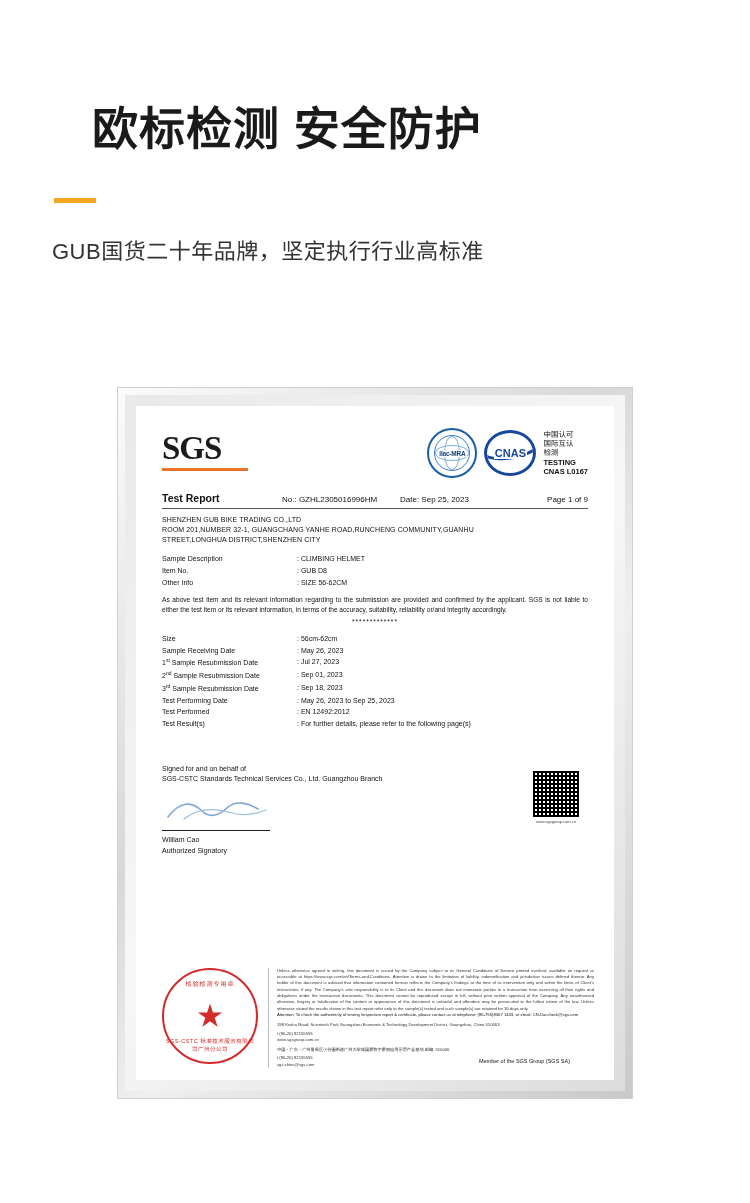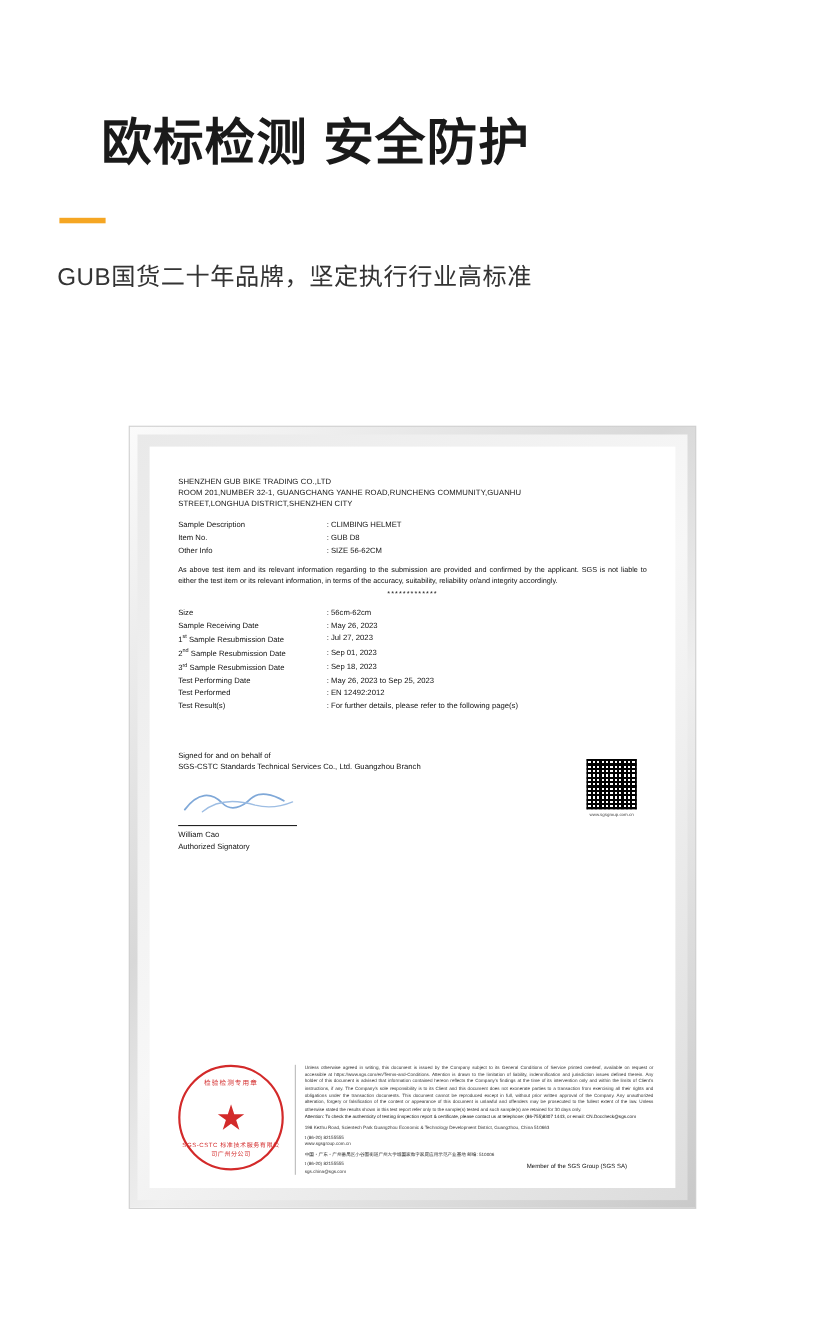--- a/index.html
+++ b/index.html
@@ -347,21 +347,48 @@
 <body>
 
 <div class="headline">欧标检测 安全防护</div>
 <div class="accent-bar"></div>
 <div class="subhead">GUB国货二十年品牌，坚定执行行业高标准</div>
 
 <div class="frame">
   <div class="frame-inner">
     <div class="paper">
 
-
+      <div class="cert-top">
+        <div class="sgs-logo">SGS</div>
+        <div class="marks">
+          <div class="mark-ilac">
+            <div class="globe"></div>
+            <div class="ilac-text">ilac-MRA</div>
+          </div>
+          <div class="mark-cnas">
+            <div class="cnas-oval">
+              <span class="cnas-word">CNAS</span>
+            </div>
+          </div>
+          <div class="mark-txt">
+            <div class="cn">中国认可</div>
+            <div class="cn">国际互认</div>
+            <div class="cn">检测</div>
+            <div class="en">TESTING</div>
+            <div class="en">CNAS L0167</div>
+          </div>
+        </div>
+      </div>
+
+      <div class="report-line">
+        <div class="title">Test Report</div>
+        <div class="no">No.: GZHL2305016996HM</div>
+        <div class="date">Date: Sep 25, 2023</div>
+        <div class="page">Page 1 of 9</div>
+      </div>
 
       <div class="addr">
         <div>SHENZHEN GUB BIKE TRADING CO.,LTD</div>
         <div>ROOM 201,NUMBER 32-1, GUANGCHANG YANHE ROAD,RUNCHENG COMMUNITY,GUANHU</div>
         <div>STREET,LONGHUA DISTRICT,SHENZHEN CITY</div>
       </div>
 
       <div class="kv">
         <div class="row">
           <div class="k">Sample Description</div>

